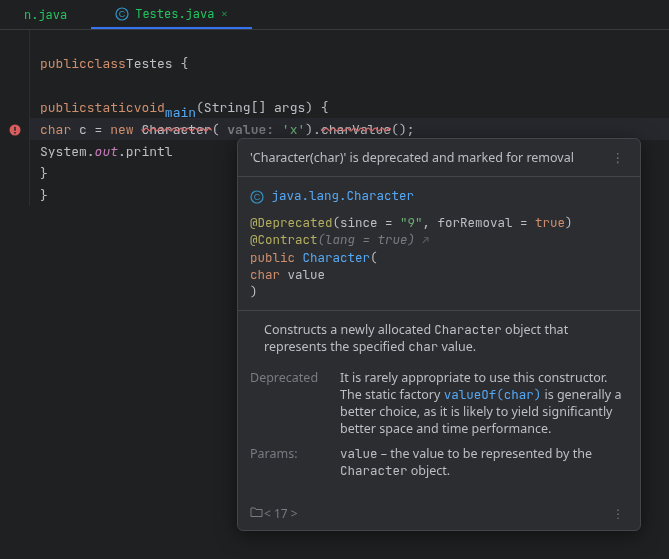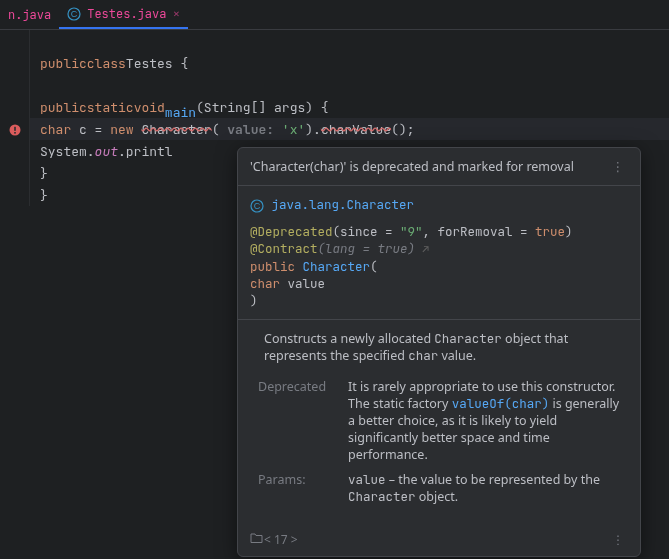--- a/index.html
+++ b/index.html
@@ -15,24 +15,24 @@
     }
     .tabs {
       display: flex;
       height: 30px;
       background: #1e2022;
       border-bottom: 1px solid #393b40;
     }
     .tab {
       display: flex;
       align-items: center;
-      padding: 0 8px;
+      padding: 0 24px;
       gap: 6px;
       font-size: 12px;
-      color: #ec4899;
+      color: #22c55e;
     }
     .tab.active { border-bottom: 2px solid #3574f0; }
     .tab-icon { width: 14px; height: 14px; display: flex; align-items: center; justify-content: center; }
     .tab-close { opacity: 0.6; font-size: 13px; }
     .editor-area { display: flex; position: relative; }
     .gutter {
       width: 30px;
       background: #1e2022;
       border-right: 1px solid #2b2d30;
       padding-top: 22px;
@@ -44,21 +44,21 @@
     .code-line.highlight { background: #26282d; }
     .kw { color: #cf8e6d; }
     .fn { color: #56a8f5; margin-top: 10px; }
     .field { color: #c77dbb; font-style: italic; }
     .str { color: #6aab73; }
     .inlay { color: #787b82; font-weight: bold; }
     .deprecated { text-decoration: line-through wavy #d66d6d; }
     .tooltip {
       position: absolute;
       left: 237px;
-      top: 147px;
+      top: 138px;
       width: 404px;
       background: #2b2d30;
       border: 1px solid #43454a;
       border-radius: 6px;
       box-shadow: 0 4px 20px rgba(0,0,0,0.5);
       font-size: 12.5px;
       font-family: -apple-system, "Segoe UI", system-ui, sans-serif;
       color: #bcbec4;
     }
     .tooltip-header {
@@ -74,21 +74,21 @@
       font-family: "JetBrains Mono", Consolas, monospace;
       font-size: 12.5px;
       line-height: 17px;
     }
     .tooltip-desc {
       padding: 10px 26px;
       line-height: 17px;
     }
     .tooltip-table { padding: 4px 12px 10px 12px; }
     .tooltip-row { display: flex; gap: 10px; margin-bottom: 8px; line-height: 17px; }
-    .tooltip-label { width: 80px; color: #787b82; margin-left: 8px; }
+    .tooltip-label { width: 80px; color: #787b82; }
     .tooltip-val { flex: 1; }
     .tooltip-footer {
       padding: 8px 12px;
       display: flex;
       justify-content: space-between;
       align-items: center;
       font-size: 12px;
       color: #787b82;
     }
     .icon-svg { vertical-align: middle; }

